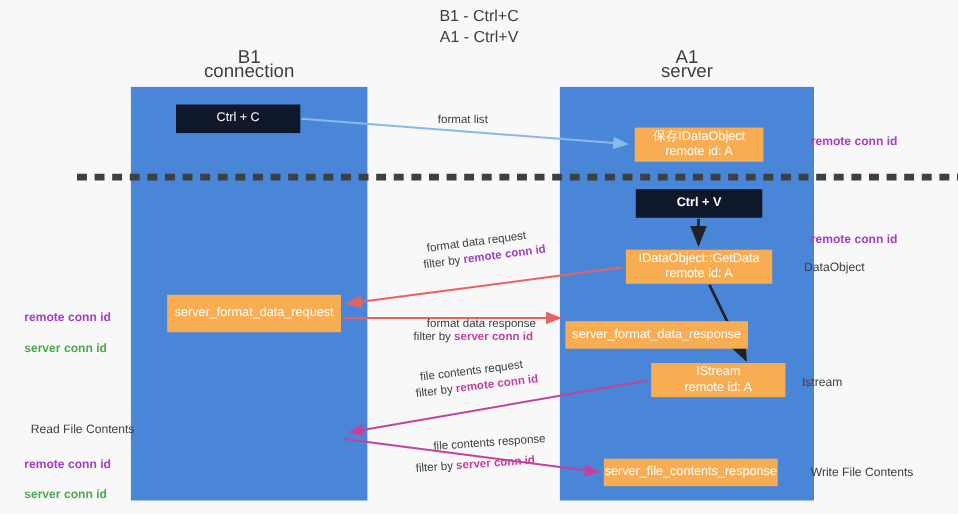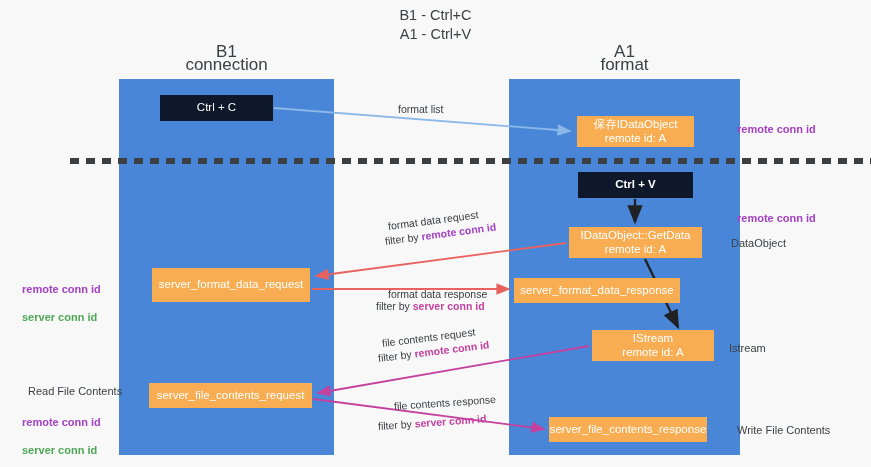--- a/index.html
+++ b/index.html
@@ -41,21 +41,21 @@
     white-space:pre-line;padding:2px 4px;
   }
   .node.green{background:#0f172a;}
   .node.orange{background:#f9ad53;}
 
   #node-ctrlc{left:160px;top:95px;width:113px;height:26px;}
   #node-save-dataobject{left:577px;top:116px;width:117px;height:31px;}
   #node-ctrlv{left:578px;top:172px;width:115px;height:26px;font-weight:bold;}
   #node-getdata{left:569px;top:227px;width:133px;height:31px;}
   #node-sfd-request{left:152px;top:268px;width:158px;height:34px;}
-  #node-sfd-response{left:514px;top:278px;width:166px;height:25px;}
+  #node-sfd-response{left:514px;top:292px;width:166px;height:25px;}
   #node-istream{left:592px;top:330px;width:122px;height:31px;}
   #node-sfc-request{left:149px;top:383px;width:163px;height:25px;}
   #node-sfc-response{left:549px;top:417px;width:158px;height:25px;}
 
   
   .side-label{position:absolute;font-size:11px;line-height:14px;white-space:pre-line;}
   .purple{color:#a441c4;font-weight:bold;}
   .green-txt{color:#4fa855;font-weight:bold;}
   .plain{color:#3c4043;font-weight:normal;}
 
@@ -97,21 +97,21 @@
 
   <div id="diagram-title">B1 - Ctrl+C
 A1 - Ctrl+V</div>
 
   <div class="lane" id="lane-b1"></div>
   <div class="lane" id="lane-a1"></div>
 
   <div class="lane-header" id="header-b1">B1
 connection</div>
   <div class="lane-header" id="header-a1">A1
-format</div>
+server</div>
 
   <svg class="overlay">
     <defs>
       <marker id="ah-lightblue" markerWidth="9" markerHeight="9" refX="7" refY="3.2" orient="auto">
         <path d="M0,0 L8,3.2 L0,6.4 z" fill="#8ab8e8"></path>
       </marker>
       <marker id="ah-red" markerWidth="9" markerHeight="9" refX="7" refY="3.2" orient="auto">
         <path d="M0,0 L8,3.2 L0,6.4 z" fill="#e8635f"></path>
       </marker>
       <marker id="ah-magenta" markerWidth="9" markerHeight="9" refX="7" refY="3.2" orient="auto">
@@ -142,21 +142,20 @@
   <div class="node green" id="node-ctrlc">Ctrl + C</div>
   <div class="node orange" id="node-save-dataobject">保存IDataObject
 remote id: A</div>
   <div class="node green" id="node-ctrlv">Ctrl + V</div>
   <div class="node orange" id="node-getdata">IDataObject::GetData
 remote id: A</div>
   <div class="node orange" id="node-sfd-request">server_format_data_request</div>
   <div class="node orange" id="node-sfd-response">server_format_data_response</div>
   <div class="node orange" id="node-istream">IStream
 remote id: A</div>
-  <div class="node orange" id="node-sfc-request">server_file_contents_request</div>
   <div class="node orange" id="node-sfc-response">server_file_contents_response</div>
 
   <div class="side-label purple" id="lbl-remote-conn-1">remote conn id</div>
   <div class="side-label purple" id="lbl-remote-conn-2">remote conn id</div>
   <div class="side-label plain" id="lbl-dataobject">DataObject</div>
   <div class="side-label plain" id="lbl-istream">Istream</div>
   <div class="side-label plain" id="lbl-write-file">Write File Contents</div>
 
   <div class="side-label" id="lbl-left-conn-1">
     <span class="purple">remote conn id</span><br>

